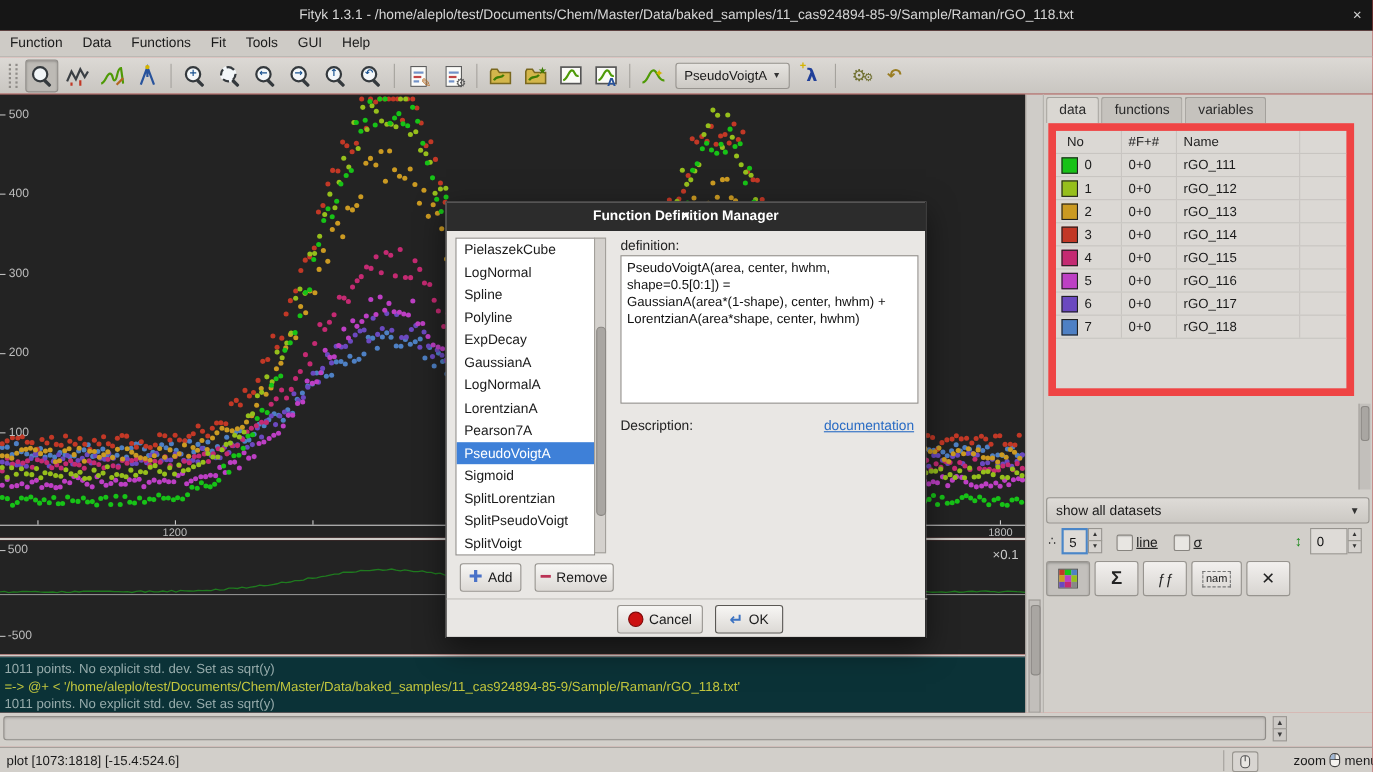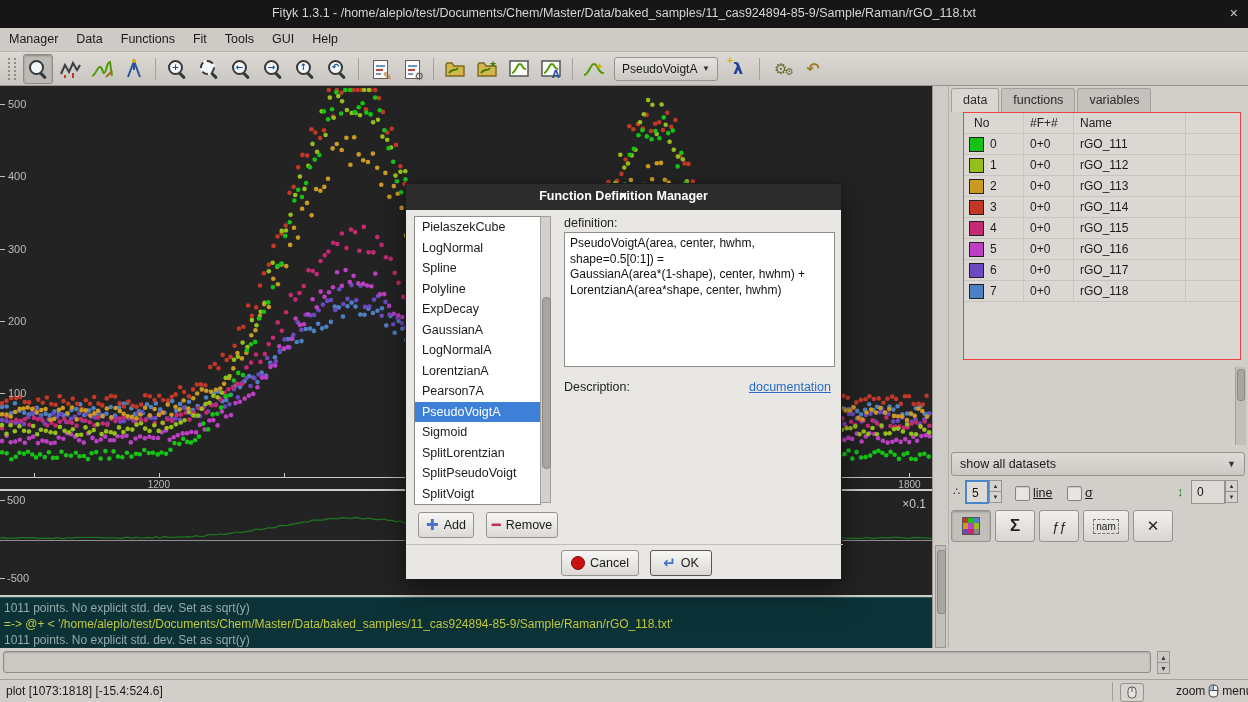--- a/index.html
+++ b/index.html
@@ -66,21 +66,21 @@
   .statusbar .div{position:absolute;left:1112px;top:2px;width:1px;height:19px;background:#a3a09b;}
   .mousebtn{position:absolute;left:1120px;top:3px;width:22px;height:17px;background:#d8d5d1;border:1px solid #98958f;border-radius:3px;
             display:flex;align-items:center;justify-content:center;}
   .hintright{position:absolute;left:1176px;top:4px;display:flex;align-items:center;gap:3px;}
   
   .sidebar{position:absolute;left:948px;top:86px;width:300px;height:562px;background:#d2cfca;border-left:1px solid #b3b0ab;box-sizing:border-box;}
   .tabs{position:absolute;left:2px;top:2px;height:24px;display:flex;}
   .tab{padding:4px 11px 3px 11px;font-size:12.5px;color:#2a2a2a;background:#c5c2bd;border:1px solid #a3a09b;border-bottom:none;
        border-radius:3px 3px 0 0;margin-right:2px;}
   .tab.active{background:#dad7d2;position:relative;top:0px;}
-  .tablewrap{position:absolute;left:14px;top:26px;width:278px;height:248px;background:#dbd8d4;border:1px solid #ef4444;box-sizing:border-box;overflow:hidden;}
+  .tablewrap{position:absolute;left:4px;top:26px;width:278px;height:248px;background:#dbd8d4;border:7px solid #ef4444;box-sizing:border-box;overflow:hidden;}
   .trow{display:flex;height:20px;line-height:20px;font-size:12px;color:#1a1a1a;border-bottom:1px solid #c8c5c1;}
   .trow.head{font-size:12px;color:#222;}
   .tc1{width:60px;border-right:1px solid #c8c5c1;display:flex;align-items:center;padding-left:5px;box-sizing:border-box;}
   .tc2{width:50px;border-right:1px solid #c8c5c1;padding-left:6px;box-sizing:border-box;}
   .tc3{width:112px;border-right:1px solid #c8c5c1;padding-left:6px;box-sizing:border-box;}
   .swatch{width:13px;height:13px;border:1px solid #222;margin-right:6px;}
   .infobox{position:absolute;left:2px;top:280px;width:294px;height:82px;background:#cfccc8;border:1px solid #a3a09b;box-sizing:border-box;
            font-size:11.8px;line-height:15.5px;color:#111;padding:2px 14px 2px 5px;white-space:pre-wrap;word-break:break-all;overflow:hidden;}
   .info-scroll{position:absolute;right:0px;top:0px;width:10px;height:78px;background:#c2bfbb;border-left:1px solid #a3a09b;}
   .info-thumb{position:absolute;left:1px;top:2px;width:6px;height:30px;background:#a9a6a2;border:1px solid #8b8884;border-radius:3px;}
@@ -130,21 +130,21 @@
 </head>
 <body>
 
 <div id="app">
 
   <div class="titlebar">
     <span class="title">Fityk 1.3.1 - /home/aleplo/test/Documents/Chem/Master/Data/baked_samples/11_cas924894-85-9/Sample/Raman/rGO_118.txt</span>
     <span class="close">×</span>
   </div>
 
-  <div class="menubar" id="menubar"><span class="menu-item">Manager</span><span class="menu-item">Data</span><span class="menu-item">Functions</span><span class="menu-item">Fit</span><span class="menu-item">Tools</span><span class="menu-item">GUI</span><span class="menu-item">Help</span></div>
+  <div class="menubar" id="menubar"><span class="menu-item">Function</span><span class="menu-item">Data</span><span class="menu-item">Functions</span><span class="menu-item">Fit</span><span class="menu-item">Tools</span><span class="menu-item">GUI</span><span class="menu-item">Help</span></div>
 
   <div class="toolbar" id="toolbar">
       <span class="grip"></span>
       <span class="tbtn active">
         <span class="ic">
           <span class="mag-circ"></span>
           <span class="mag-tail"></span>
         </span>
       </span>
       <span class="tbtn">

